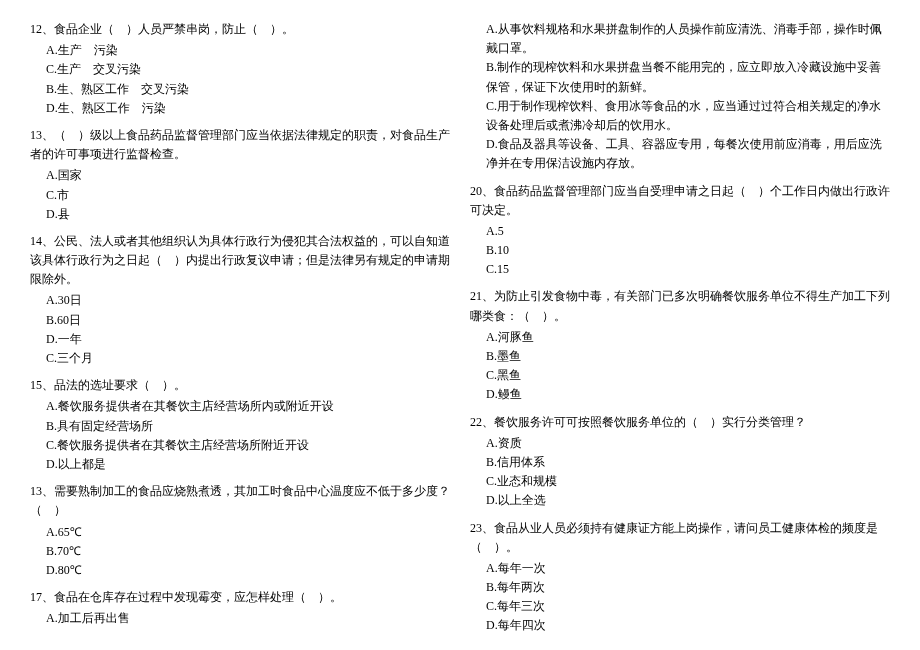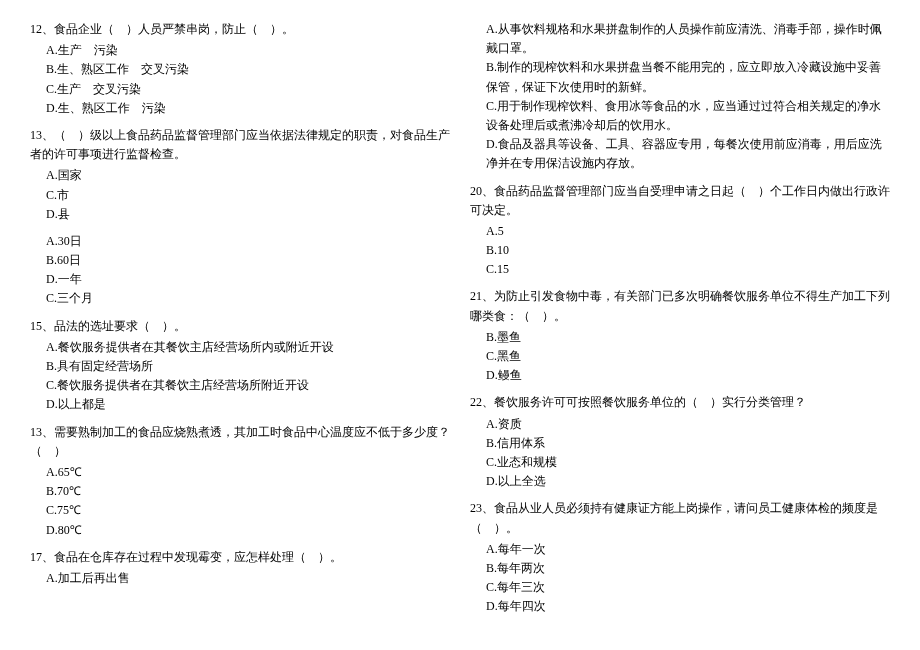--- a/index.html
+++ b/index.html
@@ -42,48 +42,48 @@
 </head>
 <body>
 
 <div class="page-container">
   <div class="columns">
 
     <div class="column" id="left-col">
     <div class="question">
           <p class="question-text">12、食品企业（　）人员严禁串岗，防止（　）。</p>
           <p class="option">A.生产　污染</p>
+          <p class="option">C.生产　交叉污染</p>
           <p class="option">B.生、熟区工作　交叉污染</p>
-          <p class="option">C.生产　交叉污染</p>
           <p class="option">D.生、熟区工作　污染</p>
         </div>
         <div class="question">
           <p class="question-text">13、（　）级以上食品药品监督管理部门应当依据法律规定的职责，对食品生产者的许可事项进行监督检查。</p>
           <p class="option">A.国家</p>
           <p class="option">C.市</p>
           <p class="option">D.县</p>
         </div>
         <div class="question">
+          <p class="question-text">14、公民、法人或者其他组织认为具体行政行为侵犯其合法权益的，可以自知道该具体行政行为之日起（　）内提出行政复议申请；但是法律另有规定的申请期限除外。</p>
           <p class="option">A.30日</p>
           <p class="option">B.60日</p>
           <p class="option">D.一年</p>
           <p class="option">C.三个月</p>
         </div>
         <div class="question">
           <p class="question-text">15、品法的选址要求（　）。</p>
           <p class="option">A.餐饮服务提供者在其餐饮主店经营场所内或附近开设</p>
           <p class="option">B.具有固定经营场所</p>
           <p class="option">C.餐饮服务提供者在其餐饮主店经营场所附近开设</p>
           <p class="option">D.以上都是</p>
         </div>
         <div class="question">
           <p class="question-text">13、需要熟制加工的食品应烧熟煮透，其加工时食品中心温度应不低于多少度？（　）</p>
           <p class="option">A.65℃</p>
           <p class="option">B.70℃</p>
-          <p class="option">C.75℃</p>
           <p class="option">D.80℃</p>
         </div>
         <div class="question">
           <p class="question-text">17、食品在仓库存在过程中发现霉变，应怎样处理（　）。</p>
           <p class="option">A.加工后再出售</p>
         </div>
       </div>
 
     <div class="column" id="right-col">
     <div class="question">
@@ -93,20 +93,21 @@
           <p class="option">D.食品及器具等设备、工具、容器应专用，每餐次使用前应消毒，用后应洗净并在专用保洁设施内存放。</p>
         </div>
         <div class="question">
           <p class="question-text">20、食品药品监督管理部门应当自受理申请之日起（　）个工作日内做出行政许可决定。</p>
           <p class="option">A.5</p>
           <p class="option">B.10</p>
           <p class="option">C.15</p>
         </div>
         <div class="question">
           <p class="question-text">21、为防止引发食物中毒，有关部门已多次明确餐饮服务单位不得生产加工下列哪类食：（　）。</p>
+          <p class="option">A.河豚鱼</p>
           <p class="option">B.墨鱼</p>
           <p class="option">C.黑鱼</p>
           <p class="option">D.鳗鱼</p>
         </div>
         <div class="question">
           <p class="question-text">22、餐饮服务许可可按照餐饮服务单位的（　）实行分类管理？</p>
           <p class="option">A.资质</p>
           <p class="option">B.信用体系</p>
           <p class="option">C.业态和规模</p>
           <p class="option">D.以上全选</p>

